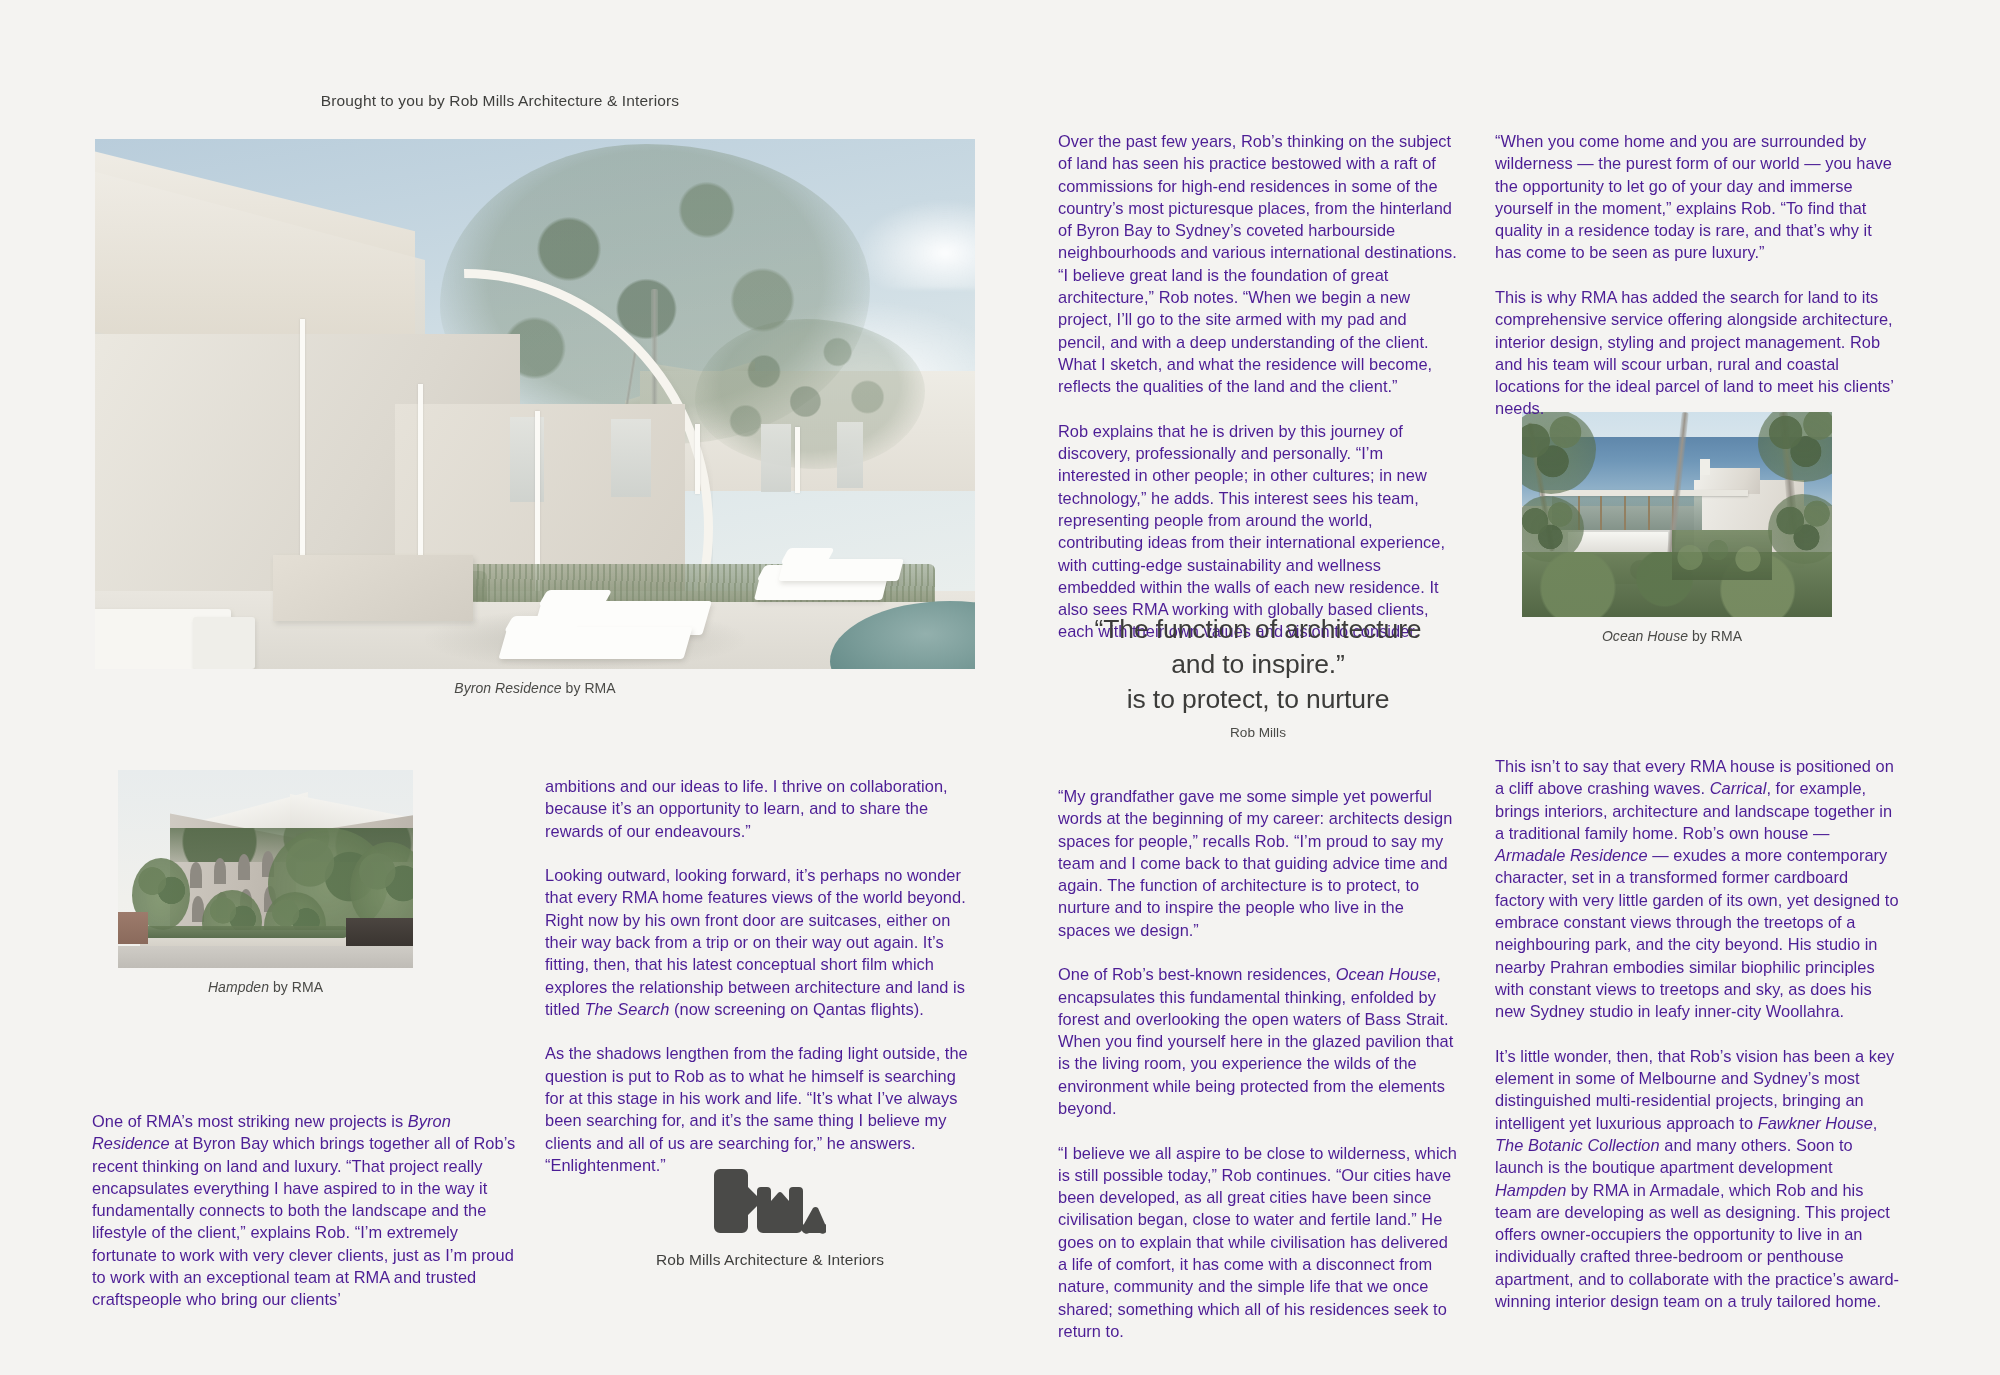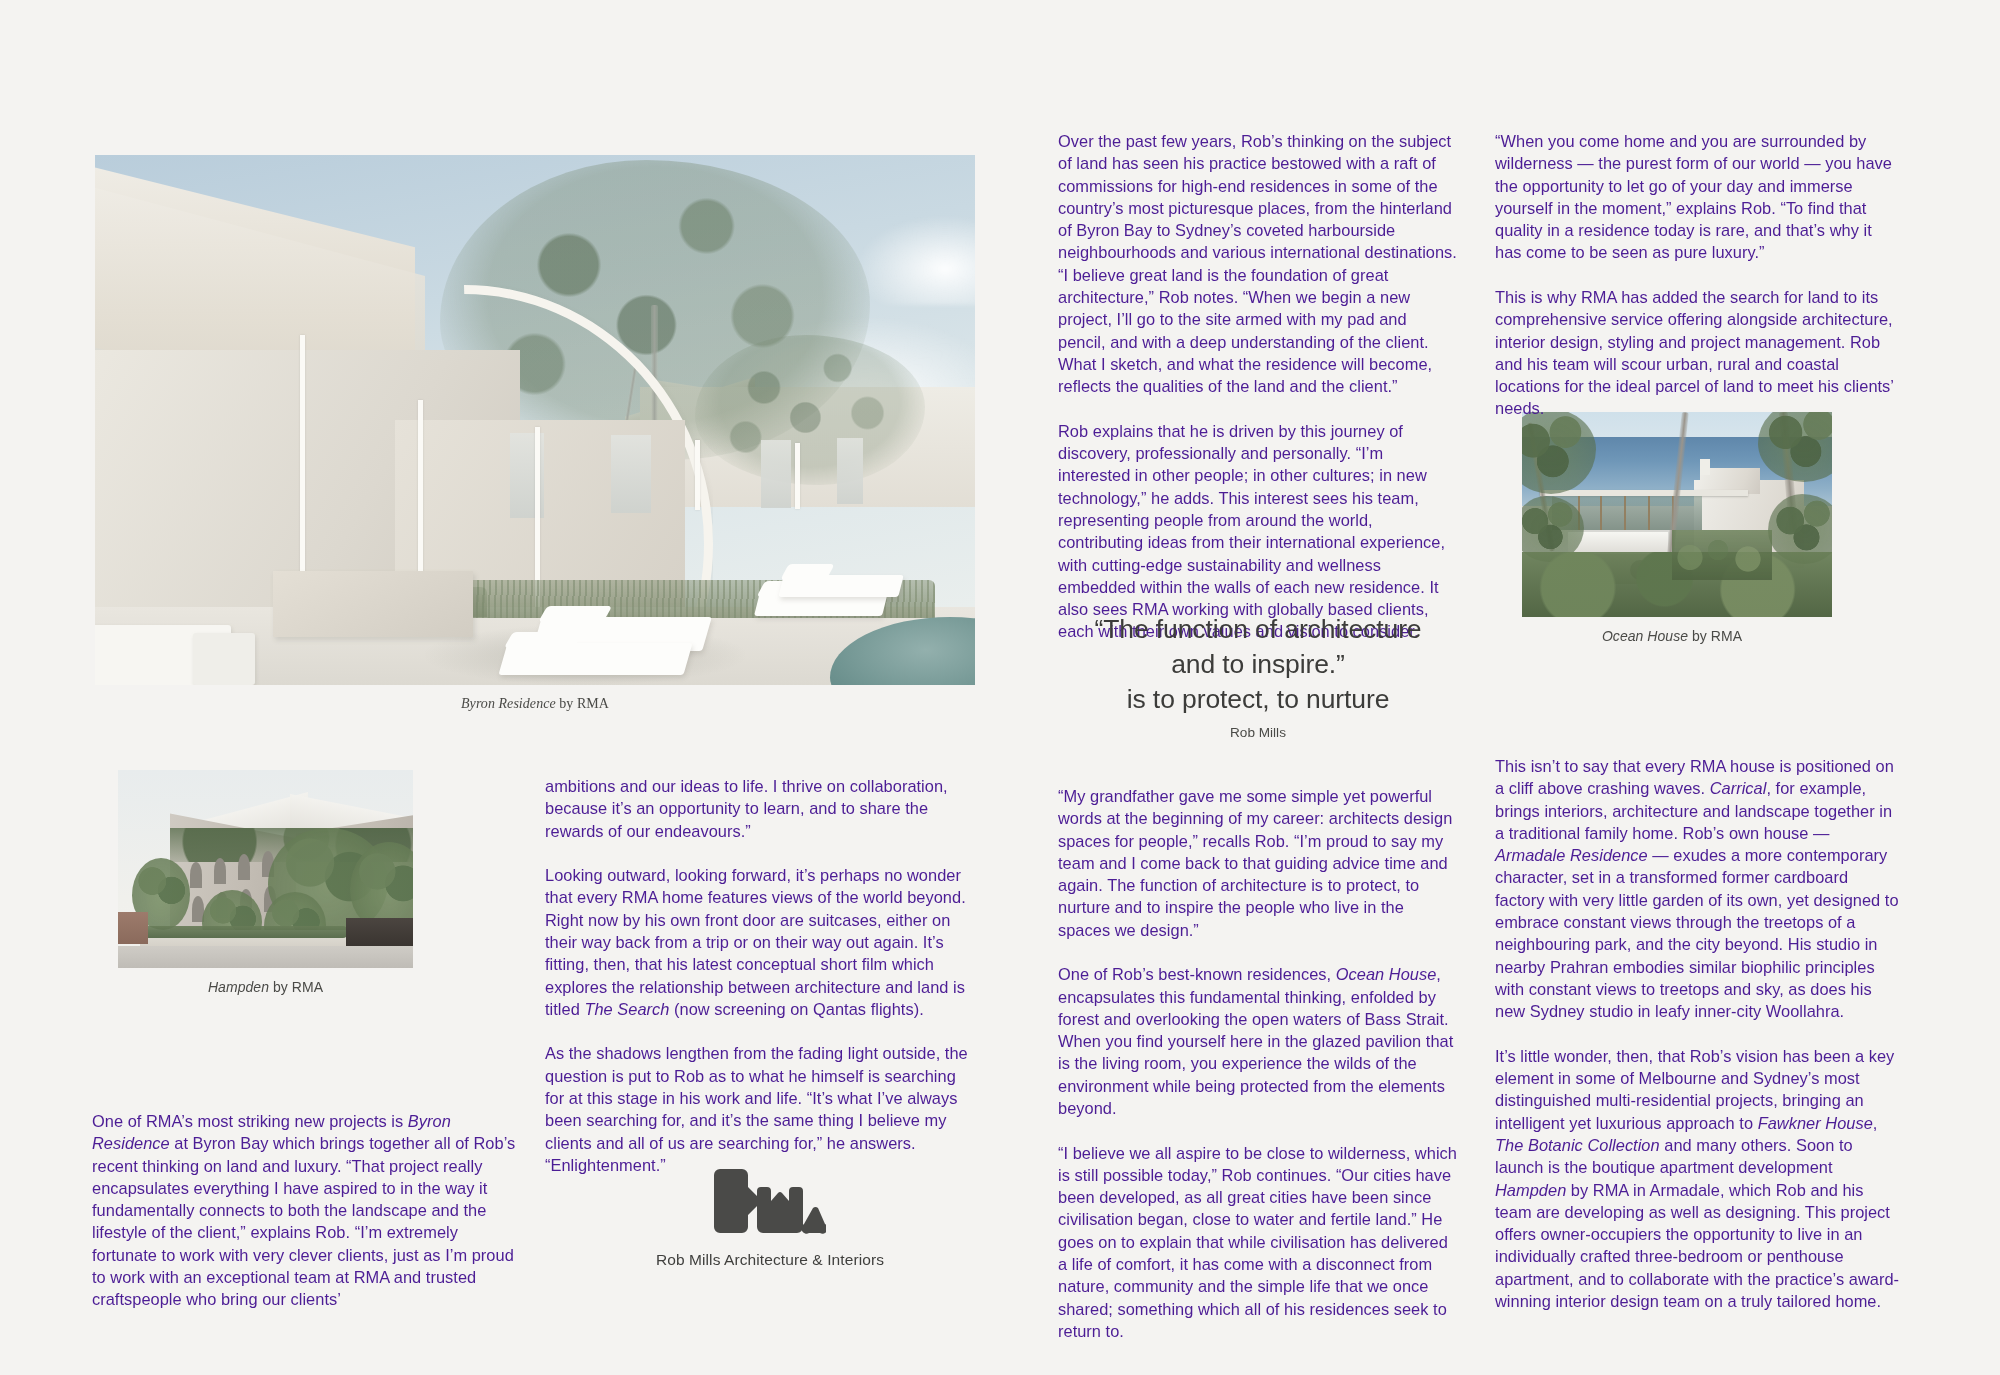--- a/index.html
+++ b/index.html
@@ -261,22 +261,23 @@
     font-size: 15.5px;
     color: #3f3f3d;
     letter-spacing: 0.1px;
   }
 </style>
 </head>
 <body>
 
 <div class="page">
 
-
-  <div class="figure" style="left:95px; top:155px; width:880px;font-family:Liberation Serif, serif;">
+  <div class="kicker">Brought to you by Rob Mills Architecture &amp; Interiors</div>
+
+  <div class="figure" style="left:95px; top:139px; width:880px;">
     <div class="photo" id="heroPhoto">
       <div class="sky"></div>
       <div class="cloud" style="left:620px; top:160px; width:300px; height:150px;"></div>
       <div class="cloud" style="left:760px; top:60px; width:180px; height:90px;"></div>
 
       <div class="roof-gable-r" style="left:560px; top:225px; width:330px; height:14px; transform: skewY(9deg); transform-origin: left center;"></div>
       <div class="roof-gable-l" style="left:530px; top:222px; width:130px; height:13px; transform: skewY(-17deg); transform-origin: right center;"></div>
       <div class="wall" style="left:545px; top:232px; width:335px; height:120px; background:linear-gradient(180deg,#eeece5,#e2ded5);"></div>
 
       <div class="tree-canopy" style="left:345px; top:5px; width:430px; height:300px;"></div>

